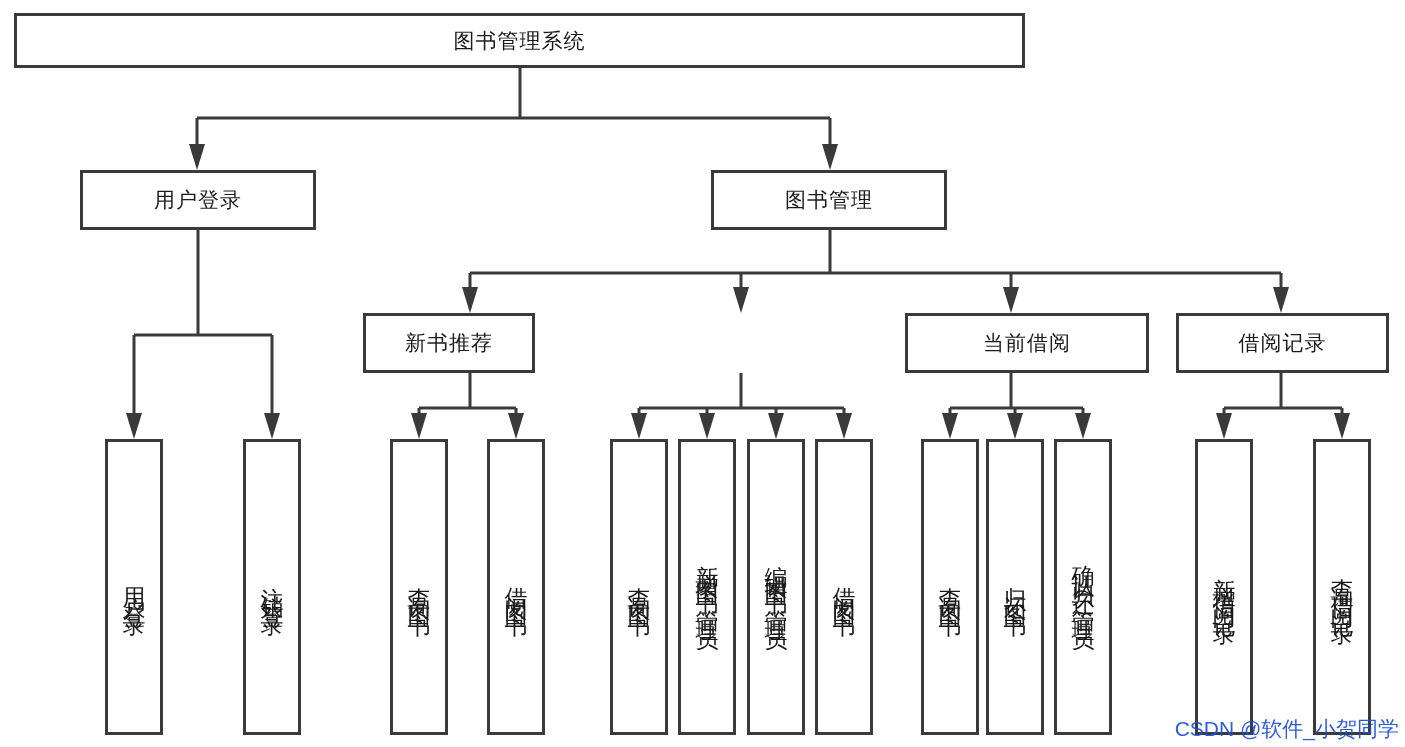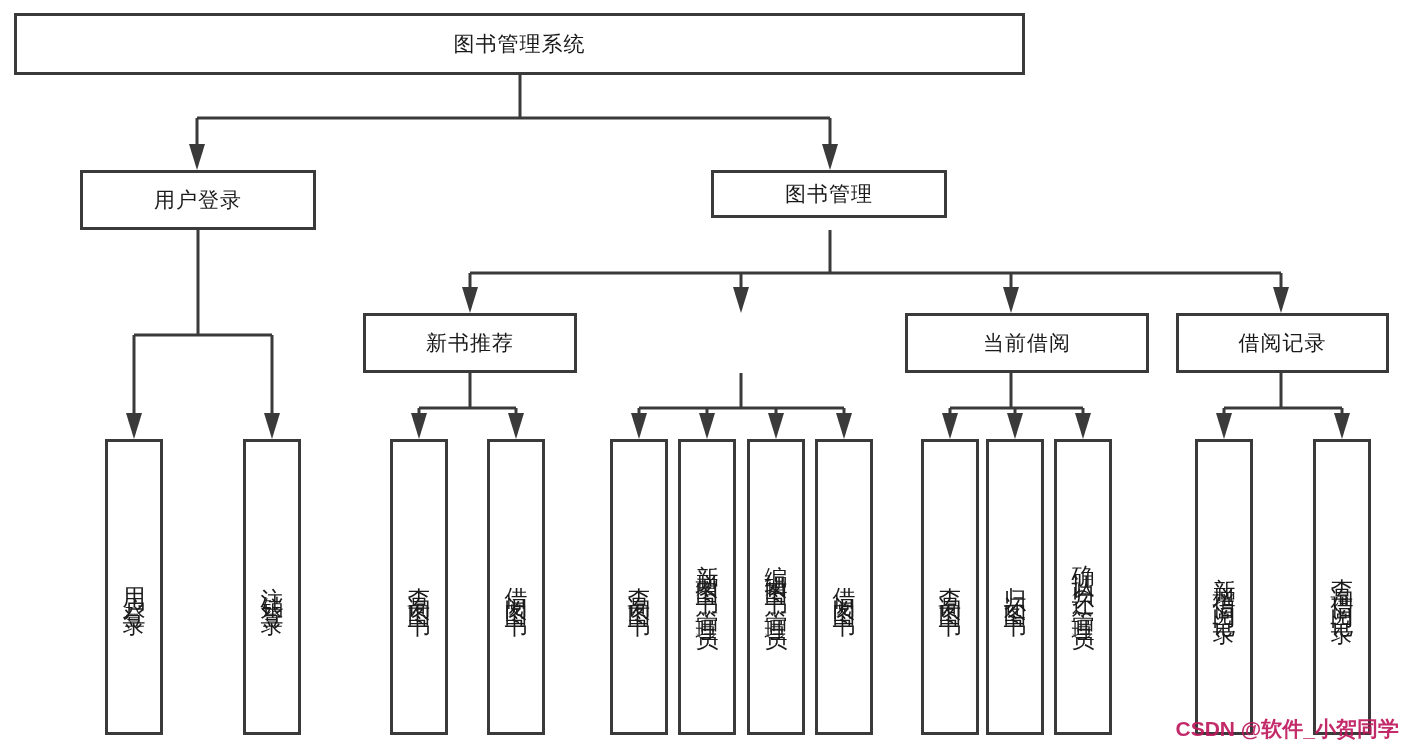--- a/index.html
+++ b/index.html
@@ -40,25 +40,24 @@
     text-orientation: mixed;
     font-size: 23px;
     letter-spacing: 9px;
     line-height: 1;
   }
   .watermark {
     position: absolute;
     right: 6px;
     bottom: 4px;
     font-size: 21px;
-    color: #be185d;
+    color: #1d4ed8;
     opacity: 0.92;
     white-space: nowrap;
     z-index: 5;
-    font-weight: bold;
   }
 </style>
 </head>
 <body>
 
 <div class="stage">
 
   <svg width="1405" height="747" viewBox="0 0 1405 747">
     <g stroke="#3a3a3a" stroke-width="3" fill="none">
 
@@ -92,32 +91,32 @@
       <polygon points="768,413 784,413 776,439"></polygon>
       <polygon points="836,413 852,413 844,439"></polygon>
       <polygon points="942,413 958,413 950,439"></polygon>
       <polygon points="1007,413 1023,413 1015,439"></polygon>
       <polygon points="1075,413 1091,413 1083,439"></polygon>
       <polygon points="1216,413 1232,413 1224,439"></polygon>
       <polygon points="1334,413 1350,413 1342,439"></polygon>
     </g>
   </svg>
 
-  <div class="node hbox" style="left:14px;top:13px;width:1011px;height:62px">
+  <div class="node hbox" style="left:14px;top:13px;width:1011px;height:55px">
     <span>图书管理系统</span>
   </div>
 
   <div class="node hbox" style="left:80px;top:170px;width:236px;height:60px">
     <span>用户登录</span>
   </div>
-  <div class="node hbox" style="left:711px;top:170px;width:236px;height:48px">
+  <div class="node hbox" style="left:711px;top:170px;width:236px;height:60px">
     <span>图书管理</span>
   </div>
 
-  <div class="node hbox" style="left:363px;top:313px;width:214px;height:60px">
+  <div class="node hbox" style="left:363px;top:313px;width:172px;height:60px">
     <span>新书推荐</span>
   </div>
   <div class="node hbox" style="left:905px;top:313px;width:244px;height:60px">
     <span>当前借阅</span>
   </div>
   <div class="node hbox" style="left:1176px;top:313px;width:213px;height:60px">
     <span>借阅记录</span>
   </div>
 
   <div class="node vbox" style="left:105px;top:439px;width:58px;height:296px">

